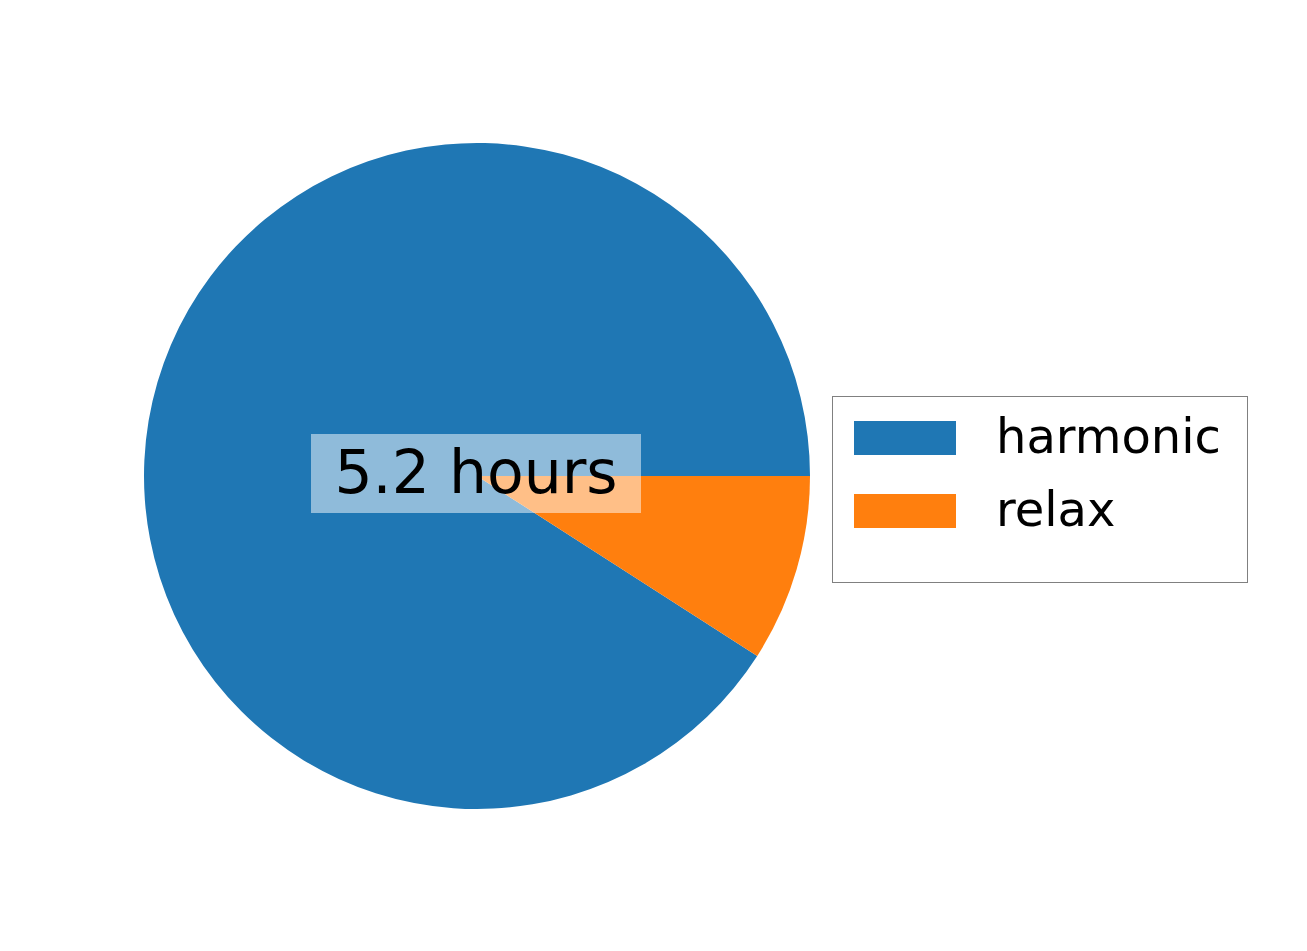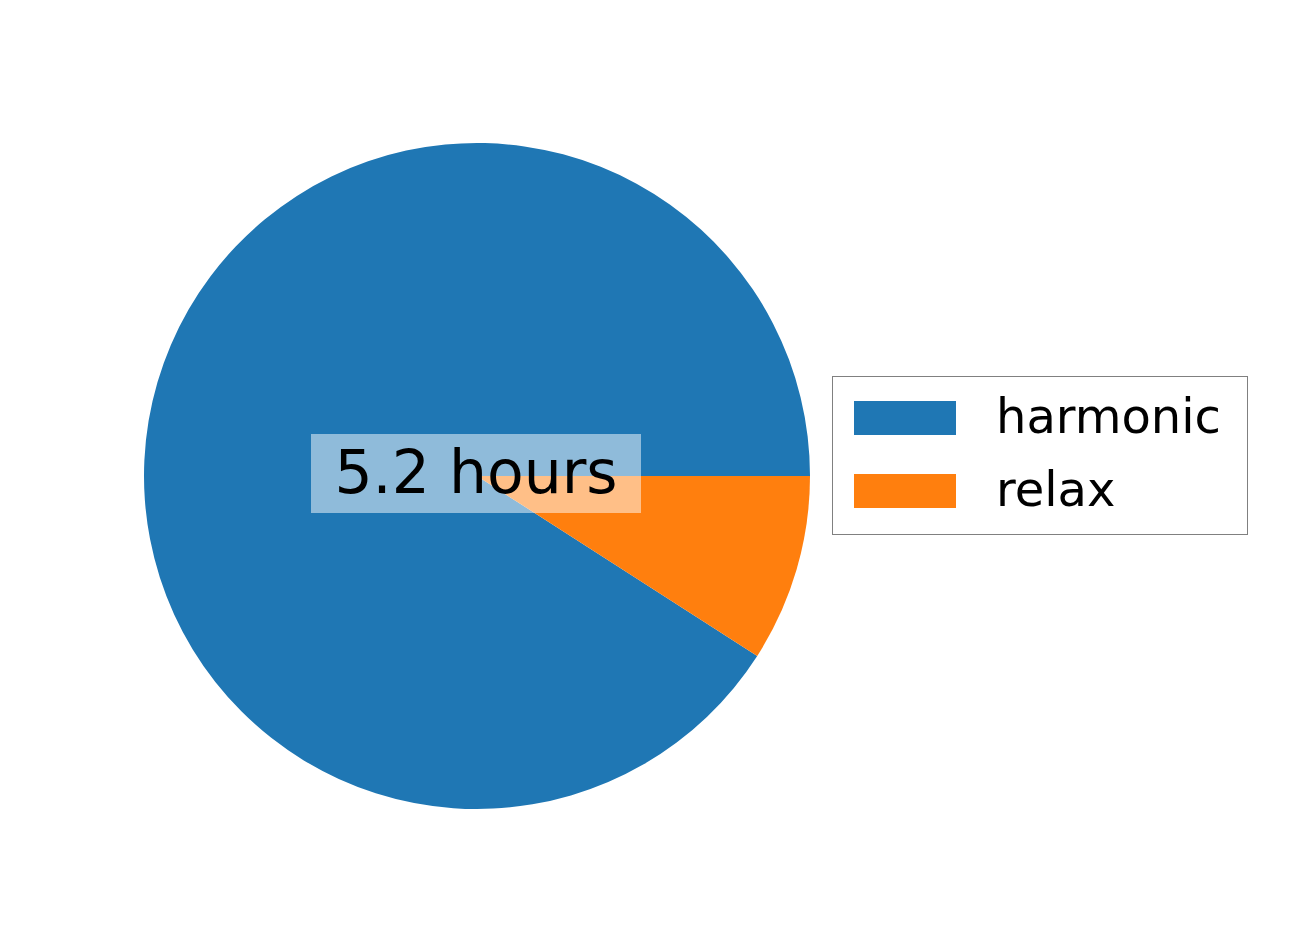--- a/index.html
+++ b/index.html
@@ -48,23 +48,23 @@
     letter-spacing: 0px;
     white-space: nowrap;
     box-sizing: border-box;
     padding-bottom: 4px;
   }
 
   
   #legend {
     position: absolute;
     left: 832px;
-    top: 376px;
+    top: 396px;
     width: 416px;
-    height: 159px;
+    height: 187px;
     background: #ffffff;
     border: 1.4px solid #808080;
     box-sizing: border-box;
   }
   .legend-row {
     position: absolute;
     left: 0;
     width: 100%;
     height: 58px;
     display: flex;

